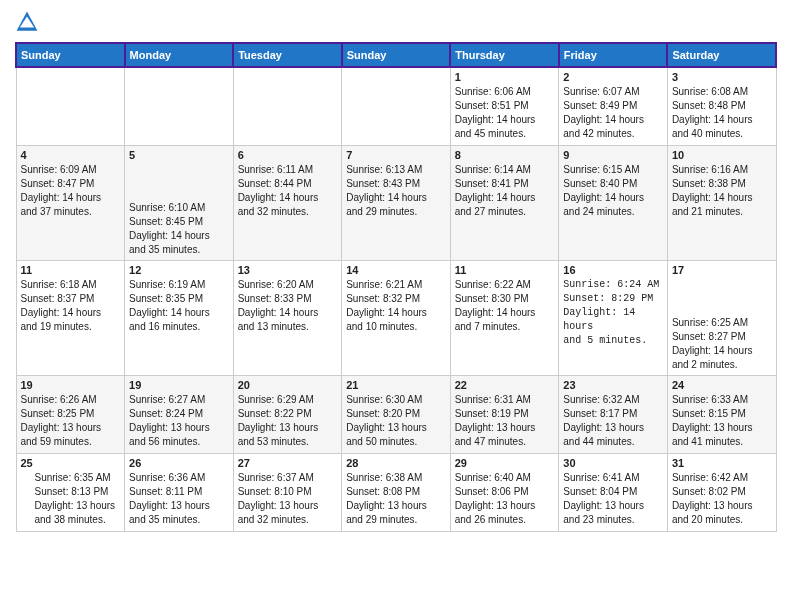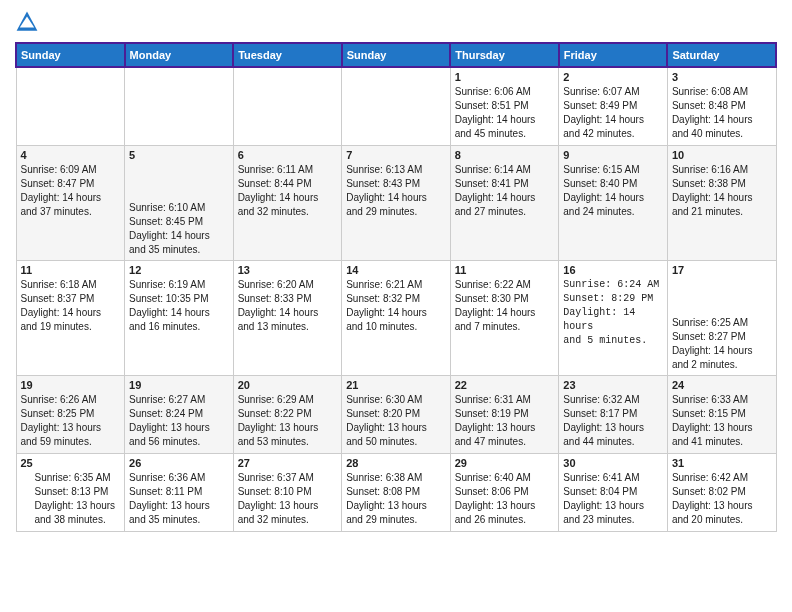--- a/index.html
+++ b/index.html
@@ -206,21 +206,21 @@
           <td>
             <div class="day-number">11</div>
             <div class="day-info" style="white-space: pre-line;">Sunrise: 6:18 AM
 Sunset: 8:37 PM
 Daylight: 14 hours
 and 19 minutes.</div>
           </td>
           <td>
             <div class="day-number">12</div>
             <div class="day-info" style="white-space: pre-line;">Sunrise: 6:19 AM
-Sunset: 10:35 PM
+Sunset: 8:35 PM
 Daylight: 14 hours
 and 16 minutes.</div>
           </td>
           <td>
             <div class="day-number">13</div>
             <div class="day-info" style="white-space: pre-line;">Sunrise: 6:20 AM
 Sunset: 8:33 PM
 Daylight: 14 hours
 and 13 minutes.</div>
           </td>

